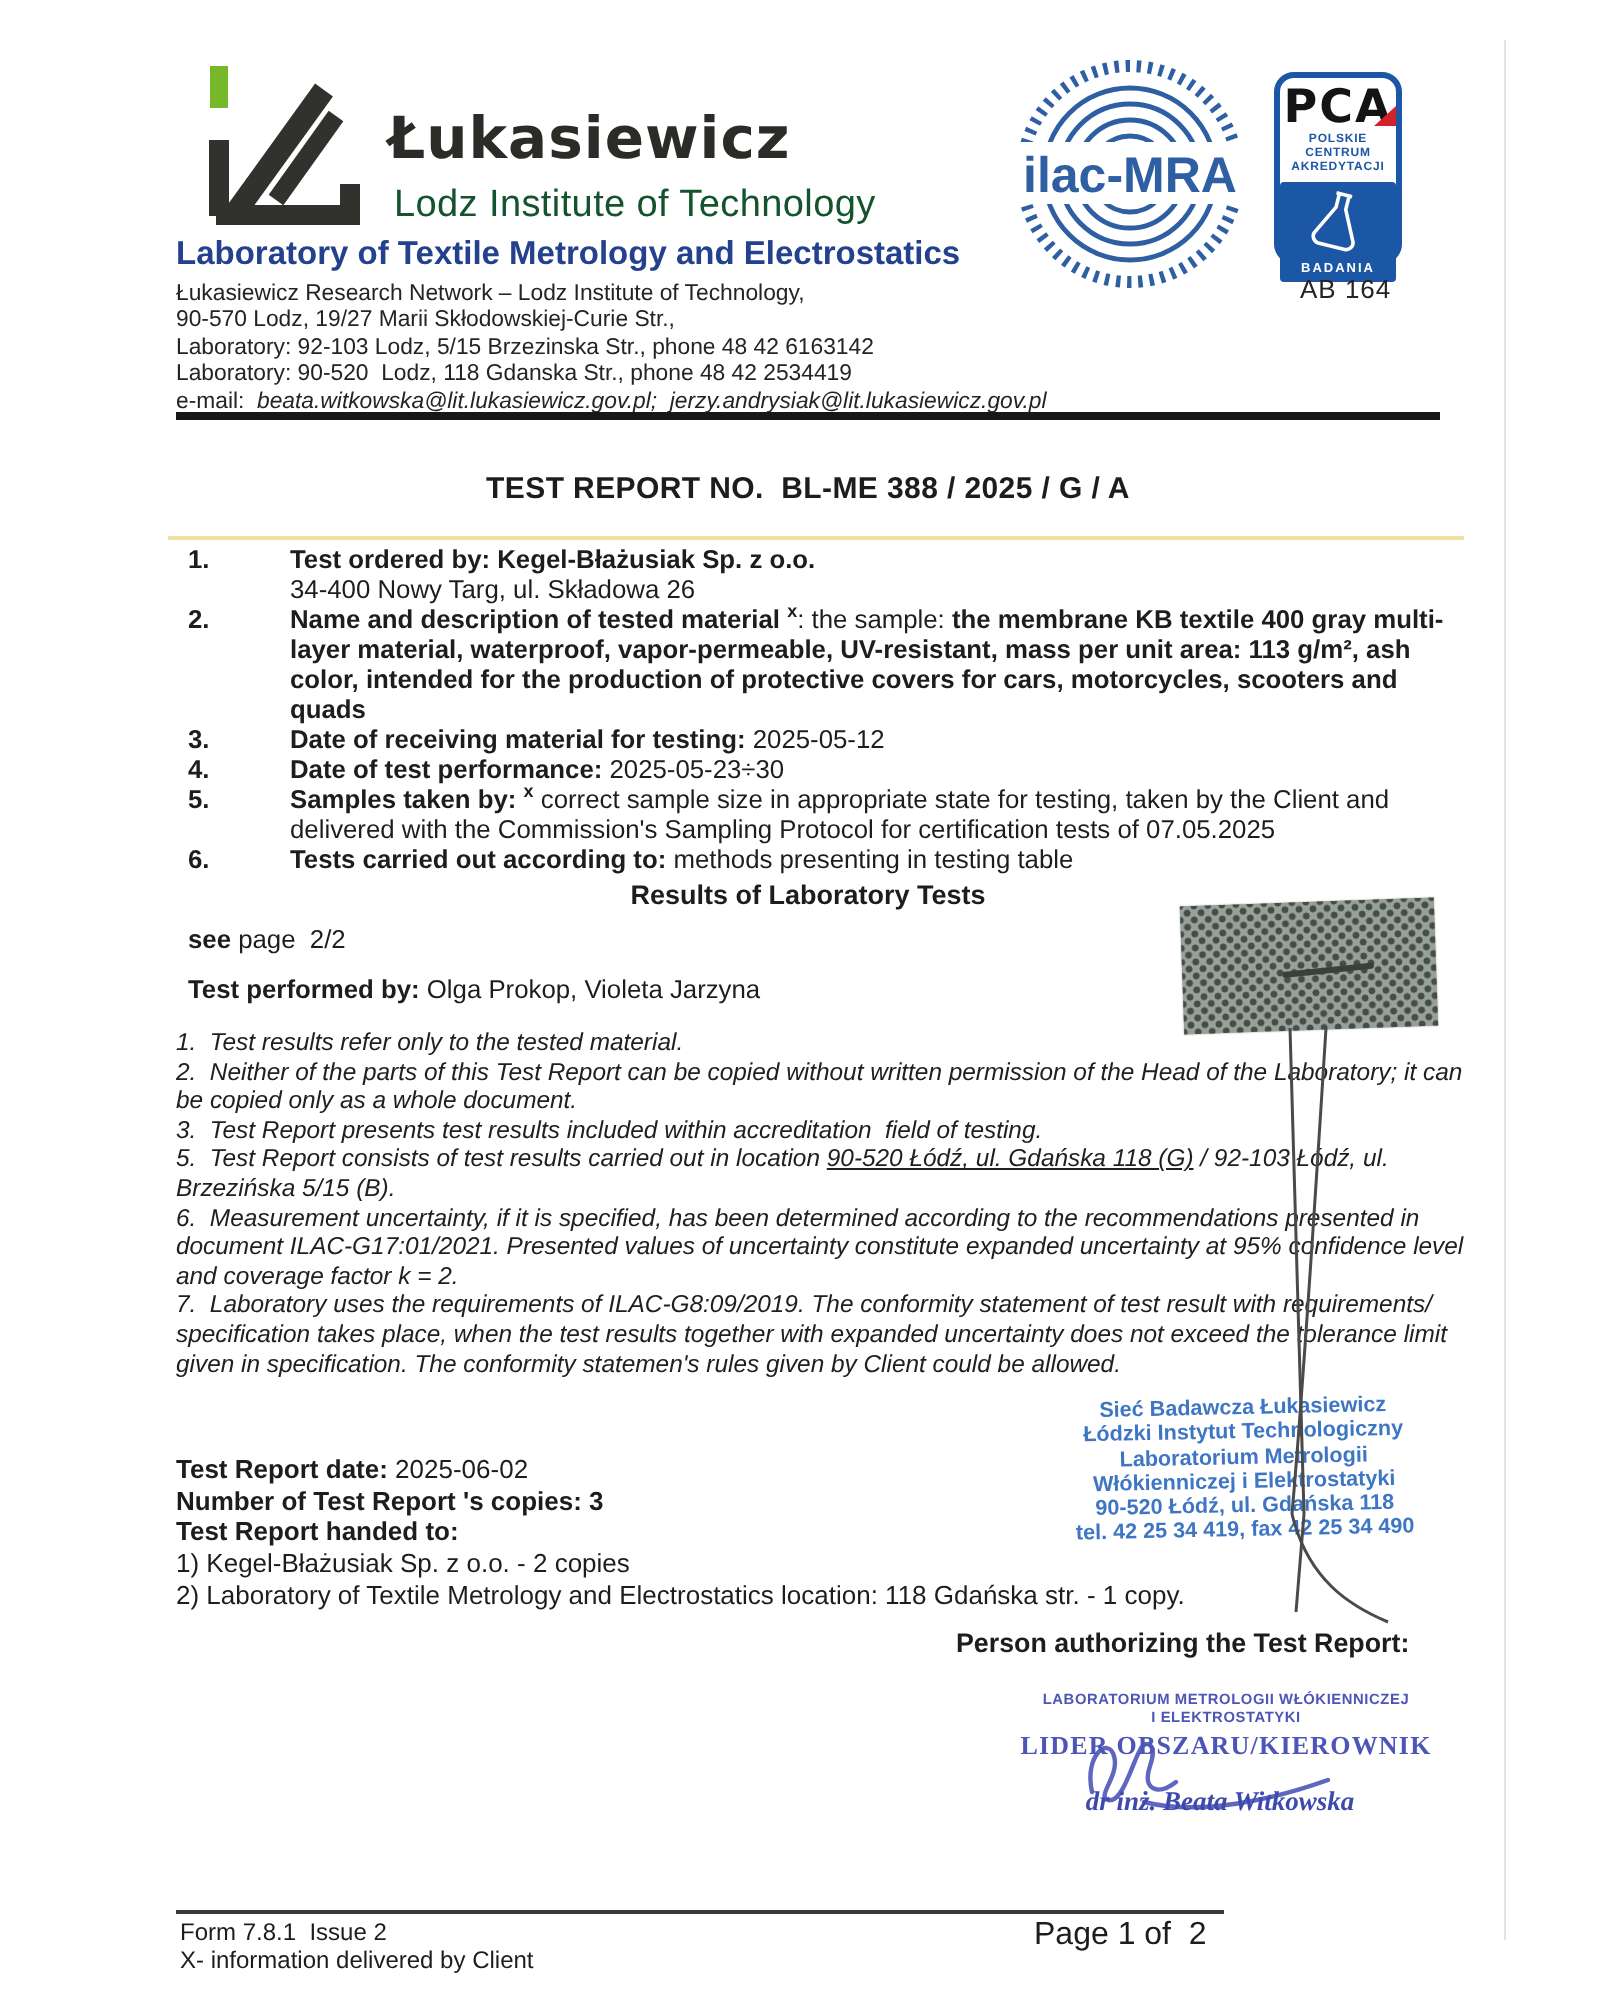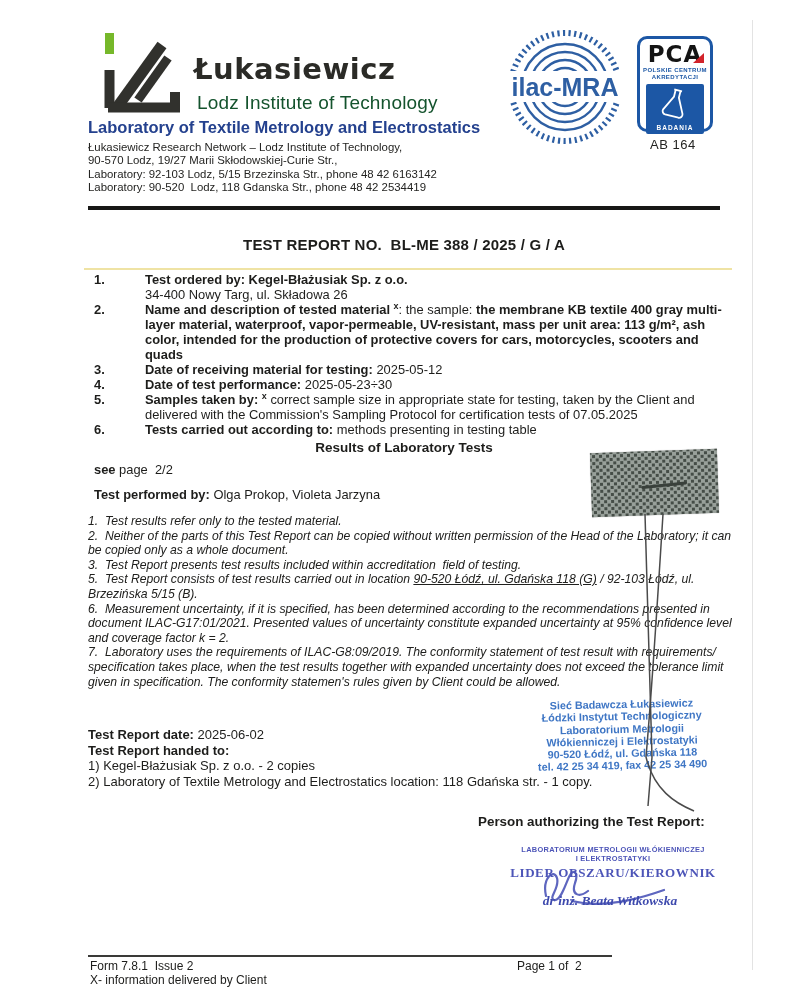--- a/index.html
+++ b/index.html
@@ -14,21 +14,21 @@
   .brand-sub  { left:197px; top:92px; font-size:19px; color:#14532d; letter-spacing:.2px; }
   .lab-title  { left:88px; top:118px; font-size:16.5px; font-weight:700; color:#24418e; }
   .addr       { left:88px; top:141px; font-size:11.4px; line-height:13.4px; color:#242422; }
   .addr div   { white-space:pre; }
   .email-line { left:88px; top:195px; font-size:11.4px; color:#242422; white-space:pre; }
   .email-line i { font-style:italic; }
   .rule-top   { left:88px; top:206px; width:632px; height:3.5px; background:#181816; }
 
   
   .ilac { left:505px; top:27px; }
-  .pca-box { left:637px; top:36px; width:76px; height:96px; border:3px solid #1c57a5; border-radius:10px; background:#fff; text-align:center; box-sizing:border-box; }
+  .pca-box { left:637px; top:36px; width:64px; height:96px; border:3px solid #1c57a5; border-radius:10px; background:#fff; text-align:center; box-sizing:border-box; }
   .pca-acronym { position:relative; display:inline-block; margin-top:2px; font-size:23px; font-weight:800; letter-spacing:1px; color:#141414; font-family:"DejaVu Sans",sans-serif; }
   .pca-red { position:absolute; right:-2px; bottom:4px; width:0; height:0; border-left:11px solid transparent; border-bottom:10px solid #d2232a; }
   .pca-small { font-size:6px; font-weight:700; color:#1c57a5; letter-spacing:.4px; line-height:7px; }
   .pca-badge { margin:3px auto 0; width:58px; height:50px; background:#1c57a5; border-radius:2px; position:relative; }
   .pca-badge-label { position:absolute; bottom:3px; width:100%; text-align:center; color:#fff; font-size:6.5px; font-weight:700; letter-spacing:1px; }
   .pca-number { left:650px; top:137px; font-size:13px; color:#242422; letter-spacing:.5px; }
 
   
   .doc-title { left:0; top:236px; width:808px; text-align:center; font-size:15px; font-weight:700; letter-spacing:.2px; white-space:pre; }
   .yellow-line { left:84px; top:268px; width:648px; height:2px; background:#efe3a4; }
@@ -72,21 +72,21 @@
   .sp-l2 { font-size:7.4px; font-weight:700; letter-spacing:.3px; line-height:9px; }
   .sp-l3 { font-family:"Liberation Serif",serif; font-size:13px; font-weight:700; letter-spacing:.6px; margin-top:2px; }
   .signer { left:500px; top:893px; width:220px; text-align:center; font-family:"Liberation Serif",serif;
     font-style:italic; font-size:13.5px; font-weight:700; color:#3d49ad; }
   .signature { left:538px; top:866px; }
 
   
   .rule-bottom { left:88px; top:955px; width:524px; height:2px; background:#3a3a38; }
   .footer-form { left:90px; top:959px; font-size:12px; white-space:pre; }
   .footer-note { left:90px; top:973px; font-size:12px; }
-  .footer-page { left:517px; top:959px; font-size:12px; white-space:pre; }
+  .footer-page { left:517px; top:959px; font-size:16px; white-space:pre; }
 
   .threads { left:0; top:0; pointer-events:none; }
   .scan-edge { left:752px; top:20px; width:1px; height:950px; background:#e3e3e3; }
 </style>
 </head>
 <body>
 
 <div class="page">
 
   <svg class="abs" style="left:88px; top:30px;" width="100" height="88" viewBox="0 0 100 88">
@@ -99,20 +99,21 @@
   <div class="abs brand-word">Łukasiewicz</div>
   <div class="abs brand-sub">Lodz Institute of Technology</div>
 
   <div class="abs lab-title">Laboratory of Textile Metrology and Electrostatics</div>
   <div class="abs addr">
       <div>Łukasiewicz Research Network – Lodz Institute of Technology,</div>
       <div>90-570 Lodz, 19/27 Marii Skłodowskiej-Curie Str.,</div>
       <div>Laboratory: 92-103 Lodz, 5/15 Brzezinska Str., phone 48 42 6163142</div>
       <div>Laboratory: 90-520  Lodz, 118 Gdanska Str., phone 48 42 2534419</div>
     </div>
+  <div class="abs email-line"><span>e-mail:  </span><i>beata.witkowska@lit.lukasiewicz.gov.pl;  jerzy.andrysiak@lit.lukasiewicz.gov.pl</i></div>
   <div class="abs rule-top"></div>
 
   <svg class="abs ilac" width="120" height="120" viewBox="0 0 120 120">
     <circle cx="60" cy="60" r="54" fill="none" stroke="#2e5fa3" stroke-width="6" stroke-dasharray="2.2 3.4"></circle>
     <circle cx="60" cy="60" r="43" fill="none" stroke="#2e5fa3" stroke-width="2.4"></circle>
     <circle cx="60" cy="60" r="35" fill="none" stroke="#2e5fa3" stroke-width="2.4"></circle>
     <circle cx="60" cy="60" r="27" fill="none" stroke="#2e5fa3" stroke-width="2.4"></circle>
     <circle cx="60" cy="60" r="19" fill="none" stroke="#2e5fa3" stroke-width="2.4"></circle>
     <circle cx="60" cy="60" r="11" fill="none" stroke="#2e5fa3" stroke-width="2.4"></circle>
     <rect x="0" y="44" width="120" height="31" fill="#ffffff"></rect>
@@ -177,20 +178,21 @@
     <p>1.  Test results refer only to the tested material.</p>
     <p>2.  Neither of the parts of this Test Report can be copied without written permission of the Head of the Laboratory; it can be copied only as a whole document.</p>
     <p>3.  Test Report presents test results included within accreditation  field of testing.</p>
     <p><span>5.  Test Report consists of test results carried out in location </span><span class="ul">90-520 Łódź, ul. Gdańska 118 (G)</span><span> / 92-103 Łódź, ul. Brzezińska 5/15 (B).</span></p>
     <p>6.  Measurement uncertainty, if it is specified, has been determined according to the recommendations presented in document ILAC-G17:01/2021. Presented values of uncertainty constitute expanded uncertainty at 95% confidence level  and coverage factor k = 2.</p>
     <p>7.  Laboratory uses the requirements of ILAC-G8:09/2019. The conformity statement of test result with requirements/ specification takes place, when the test results together with expanded uncertainty does not exceed the tolerance limit given in specification. The conformity statemen's rules given by Client could be allowed.</p>
   </div>
 
   <div class="abs report-block">
     <div><span class="bold">Test Report date:</span><span> 2025-06-02</span></div>
+    <div class="bold">Number of Test Report 's copies: 3</div>
     <div class="bold">Test Report handed to:</div>
     <div><div>1) Kegel-Błażusiak Sp. z o.o. - 2 copies</div><div>2) Laboratory of Textile Metrology and Electrostatics location: 118 Gdańska str. - 1 copy.</div></div>
   </div>
 
   <div class="abs stamp-blue">
       <div>Sieć Badawcza Łukasiewicz</div>
       <div>Łódzki Instytut Technologiczny</div>
       <div>Laboratorium Metrologii</div>
       <div>Włókienniczej i Elektrostatyki</div>
       <div>90-520 Łódź, ul.  Gdańska 118</div>

